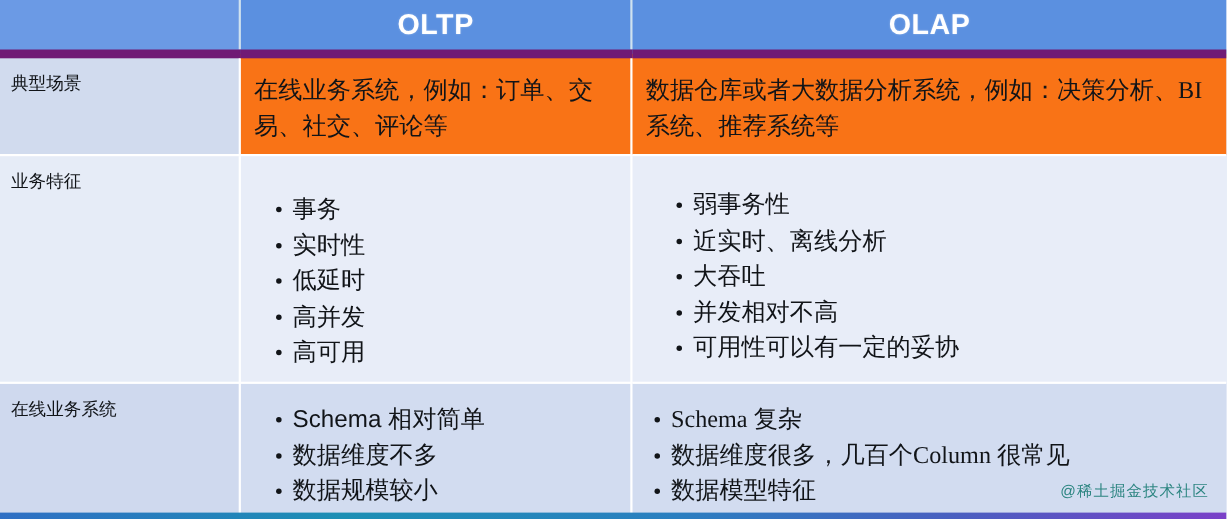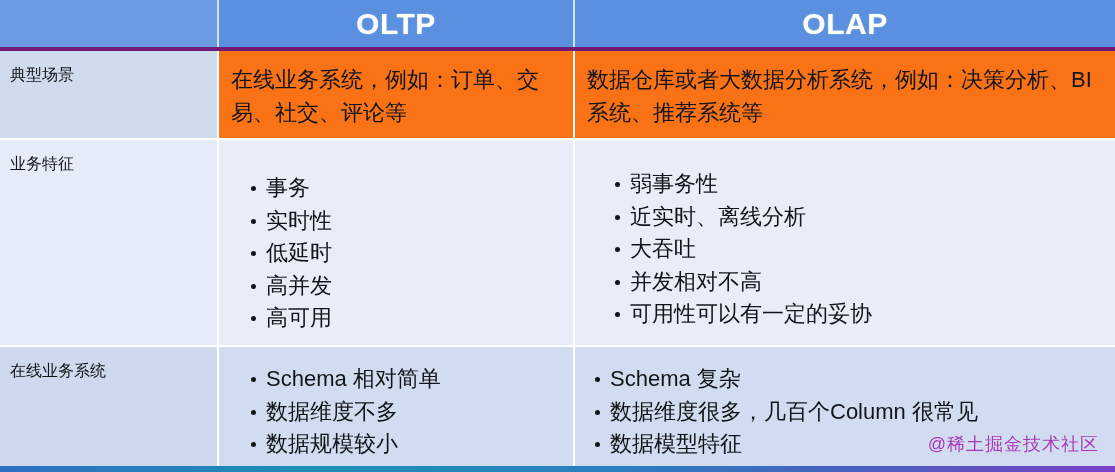--- a/index.html
+++ b/index.html
@@ -34,43 +34,43 @@
 
   
   tr.head-row { height: 49px; }
 
   th.head-cell {
     padding: 0;
     margin: 0;
     vertical-align: middle;
     text-align: center;
     font-weight: bold;
-    font-size: 30px;
+    font-size: 26px;
     letter-spacing: 0.5px;
     color: #ffffff;
     background: #5b90e0;
     border-right: 2px solid #cfe2ef;
-    border-bottom: 4px solid #701a75;
+    border-bottom: 8px solid #701a75;
     text-shadow: 0 0 2px rgba(255,255,255,0.35);
   }
   th.head-cell.corner {
     background: #6b9ae5;
     border-right: 2px solid #cfe2ef;
   }
   th.head-cell.last { border-right: none; }
 
   
   td.cell {
     padding: 0;
     margin: 0;
     vertical-align: top;
     border-right: 2px solid #ffffff;
     border-bottom: 2px solid #ffffff;
   }
-  td.cell.last { border-right: none; }
+  td.cell.last { border-right: none; font-family: Liberation Serif, serif; }
 
   tr.r1 td.cell { background: #f97316; height: 87px; }
   tr.r1 td.cell.label-cell { background: #d1dbee; }
 
   tr.r2 td.cell { background: #e8edf8; height: 205px; }
   tr.r2 td.cell.label-cell { background: #e6ecf7; }
 
   tr.r3 td.cell { background: #d2dcf0; height: 131px; }
   tr.r3 td.cell.label-cell { background: #cfd9ee; }
 
@@ -116,22 +116,22 @@
   .bullets-wrap-oltp-r2 { padding: 32px 0 0 30px; }
   .bullets-wrap-olap-r2 { padding: 28px 0 0 18px; margin-left: 20px; }
   .bullets-wrap-oltp-r3 { padding: 16px 0 0 30px; }
   .bullets-wrap-olap-r3 { padding: 16px 0 0 18px; }
 
   
   .watermark {
     position: absolute;
     right: 16px;
     bottom: 16px;
-    font-size: 18px;
-    color: #a21caf;
+    font-size: 14px;
+    color: #0f766e;
     opacity: 0.85;
     letter-spacing: 1px;
     pointer-events: none;
     white-space: nowrap;
   }
 
   
   .bottom-strip {
     position: absolute;
     left: 0;

